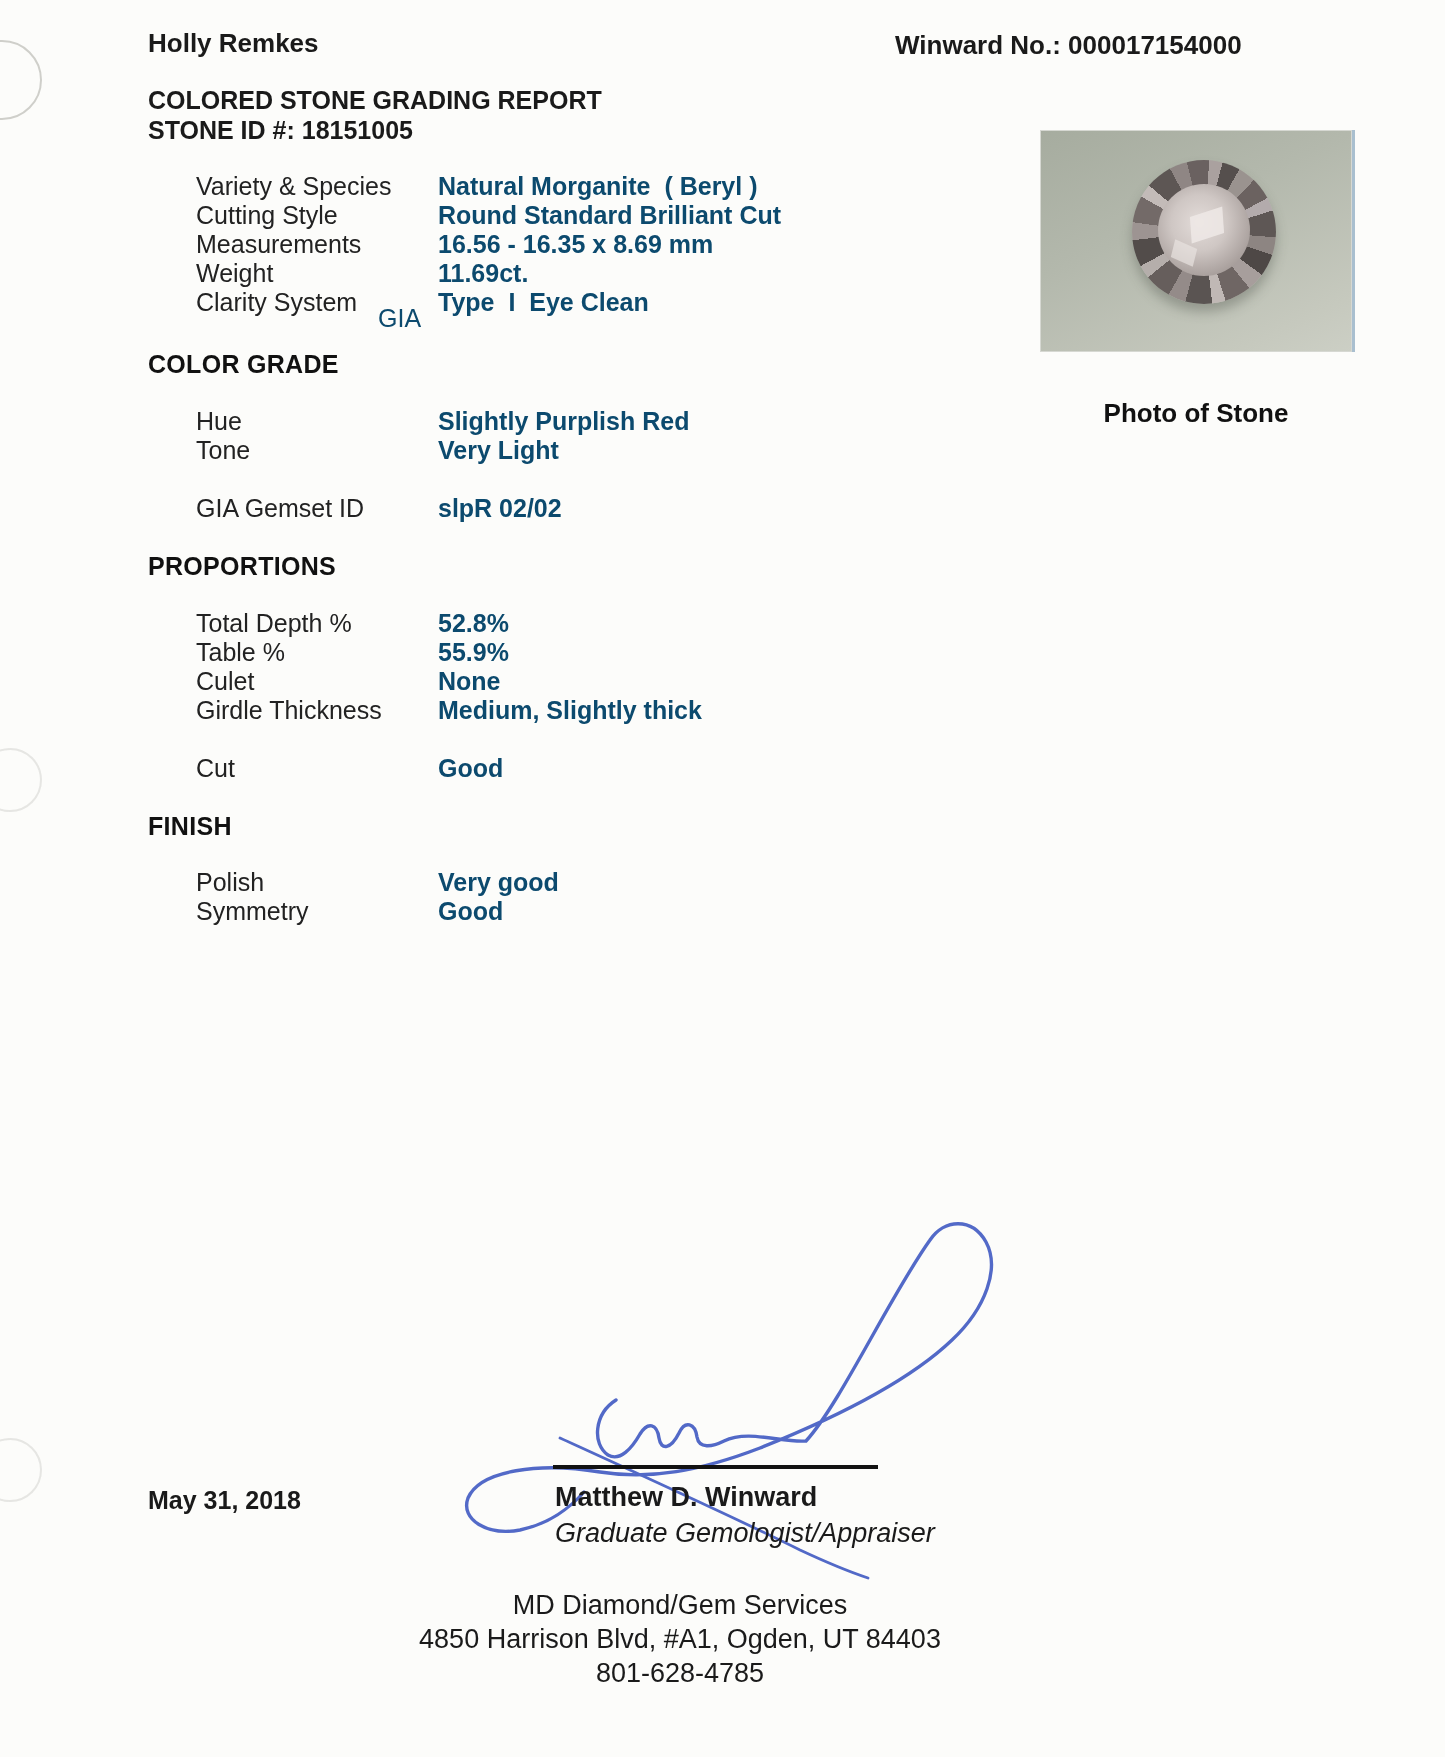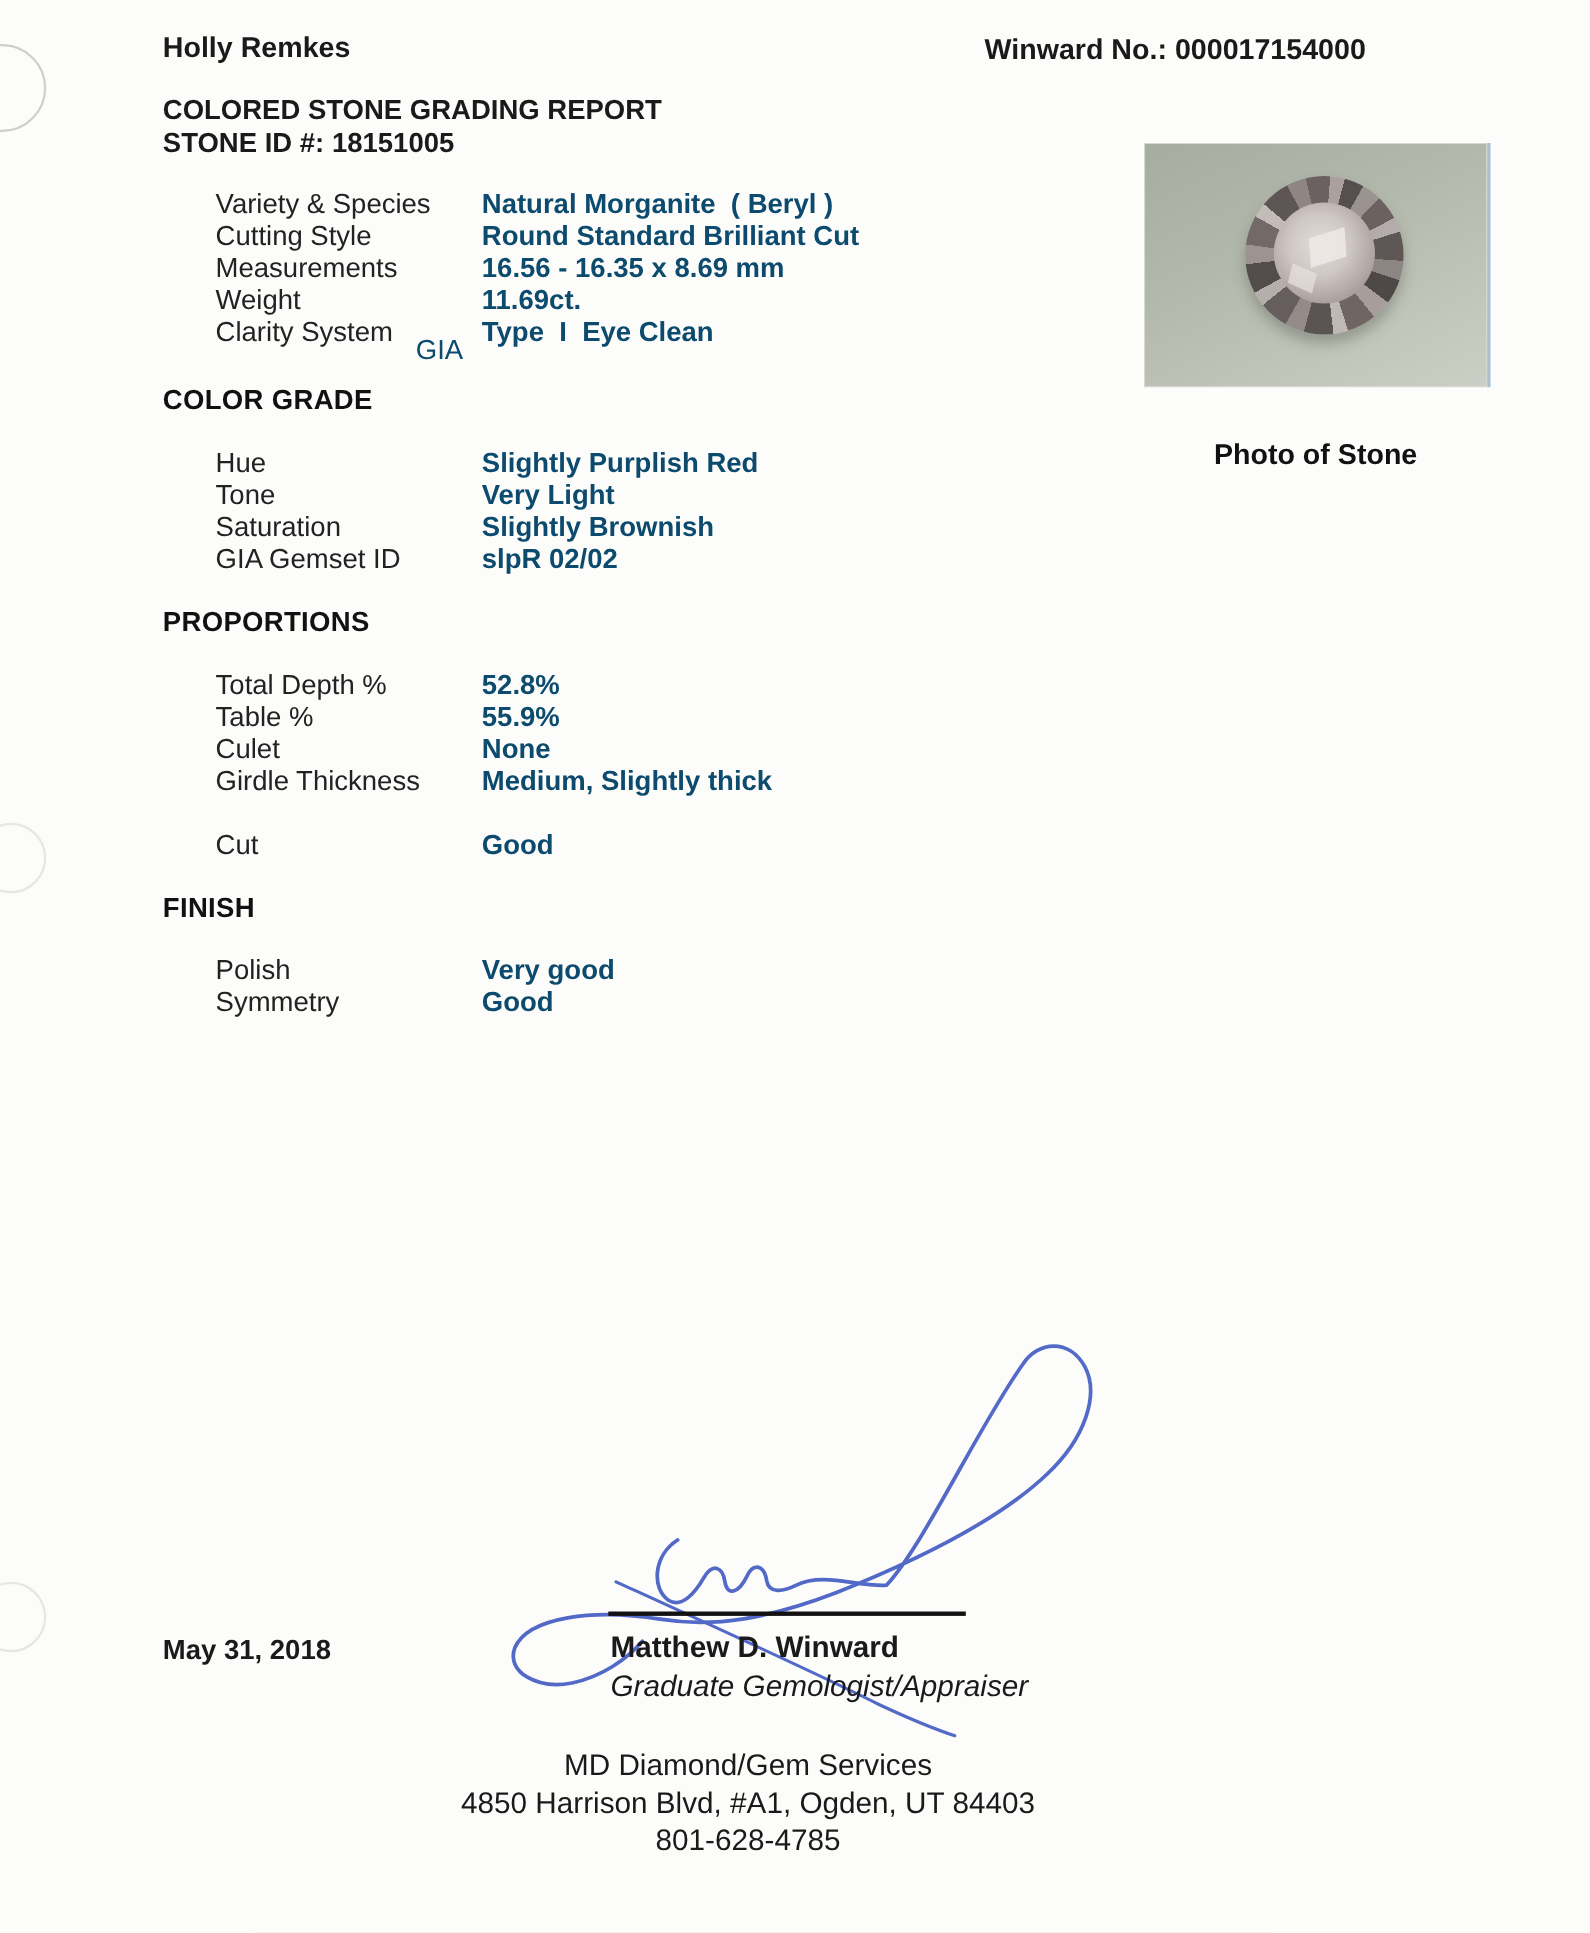--- a/index.html
+++ b/index.html
@@ -116,24 +116,20 @@
   <div class="photo-caption">Photo of Stone</div>
 
   <div class="section-hdr" style="top:350px">COLOR GRADE</div>
   <div class="row" style="top:407px">
     <span class="lbl">Hue</span>
     <span class="val">Slightly Purplish Red</span>
   </div>
   <div class="row" style="top:436px">
     <span class="lbl">Tone</span>
     <span class="val">Very Light</span>
-  </div>
-  <div class="row" style="top:465px">
-    <span class="lbl">Saturation</span>
-    <span class="val">Slightly Brownish</span>
   </div>
   <div class="row" style="top:494px">
     <span class="lbl">GIA Gemset ID</span>
     <span class="val">slpR 02/02</span>
   </div>
 
   <div class="section-hdr" style="top:552px">PROPORTIONS</div>
   <div class="row" style="top:609px">
     <span class="lbl">Total Depth %</span>
     <span class="val">52.8%</span>

